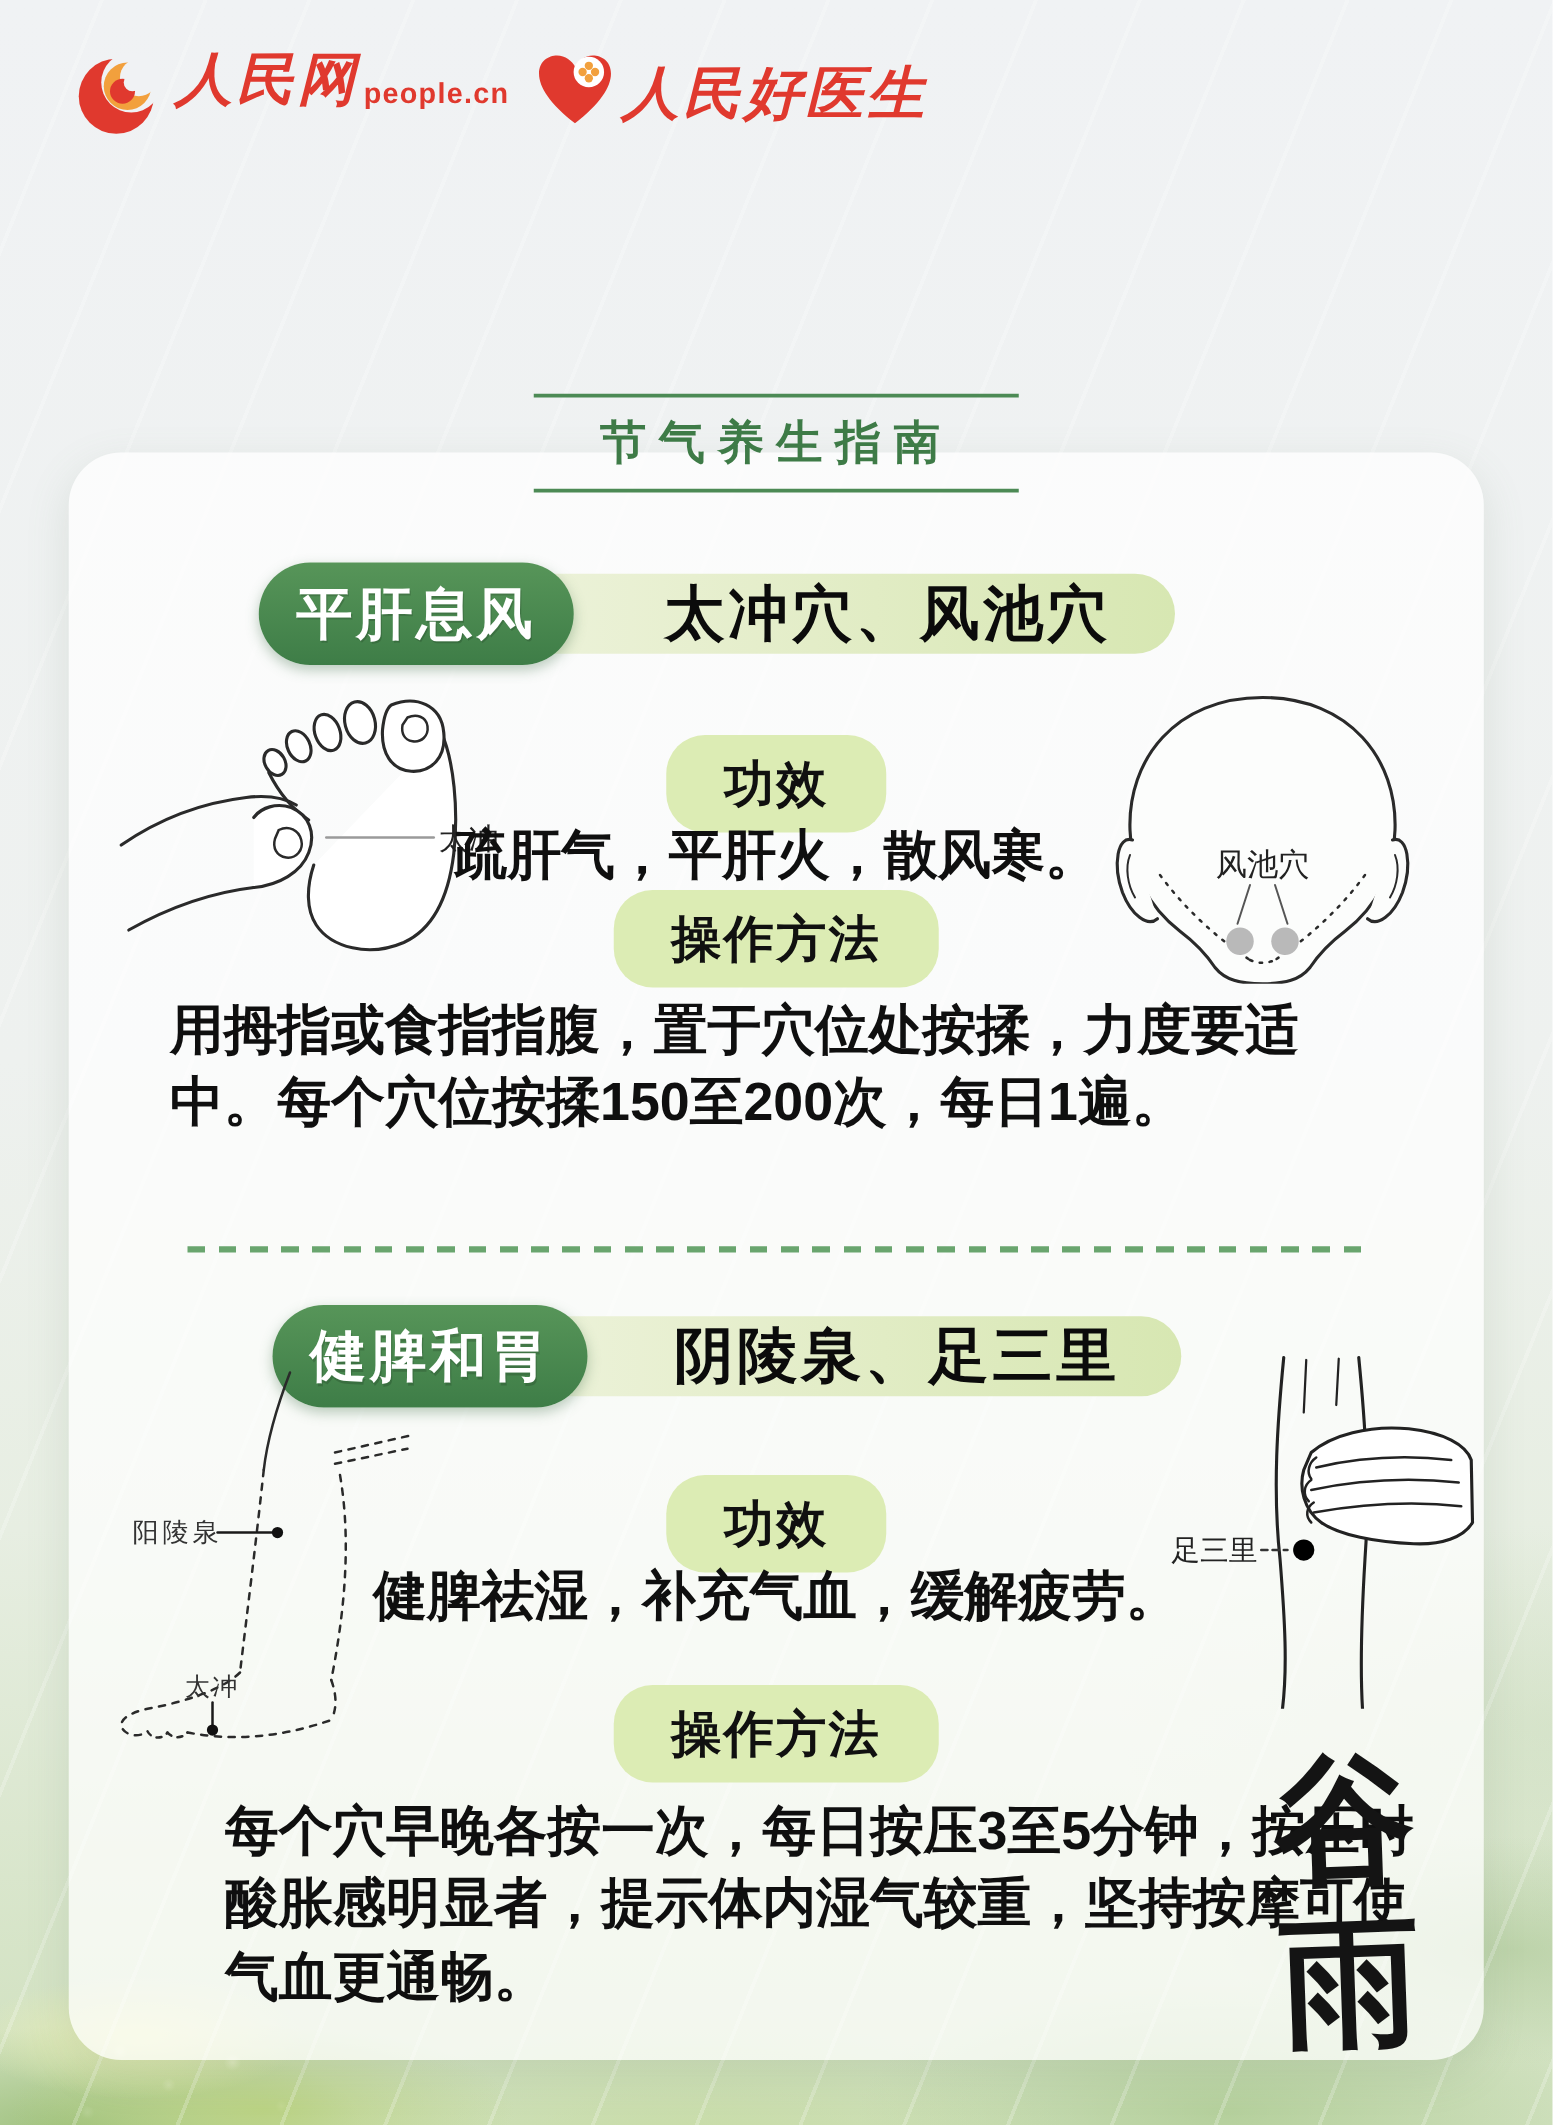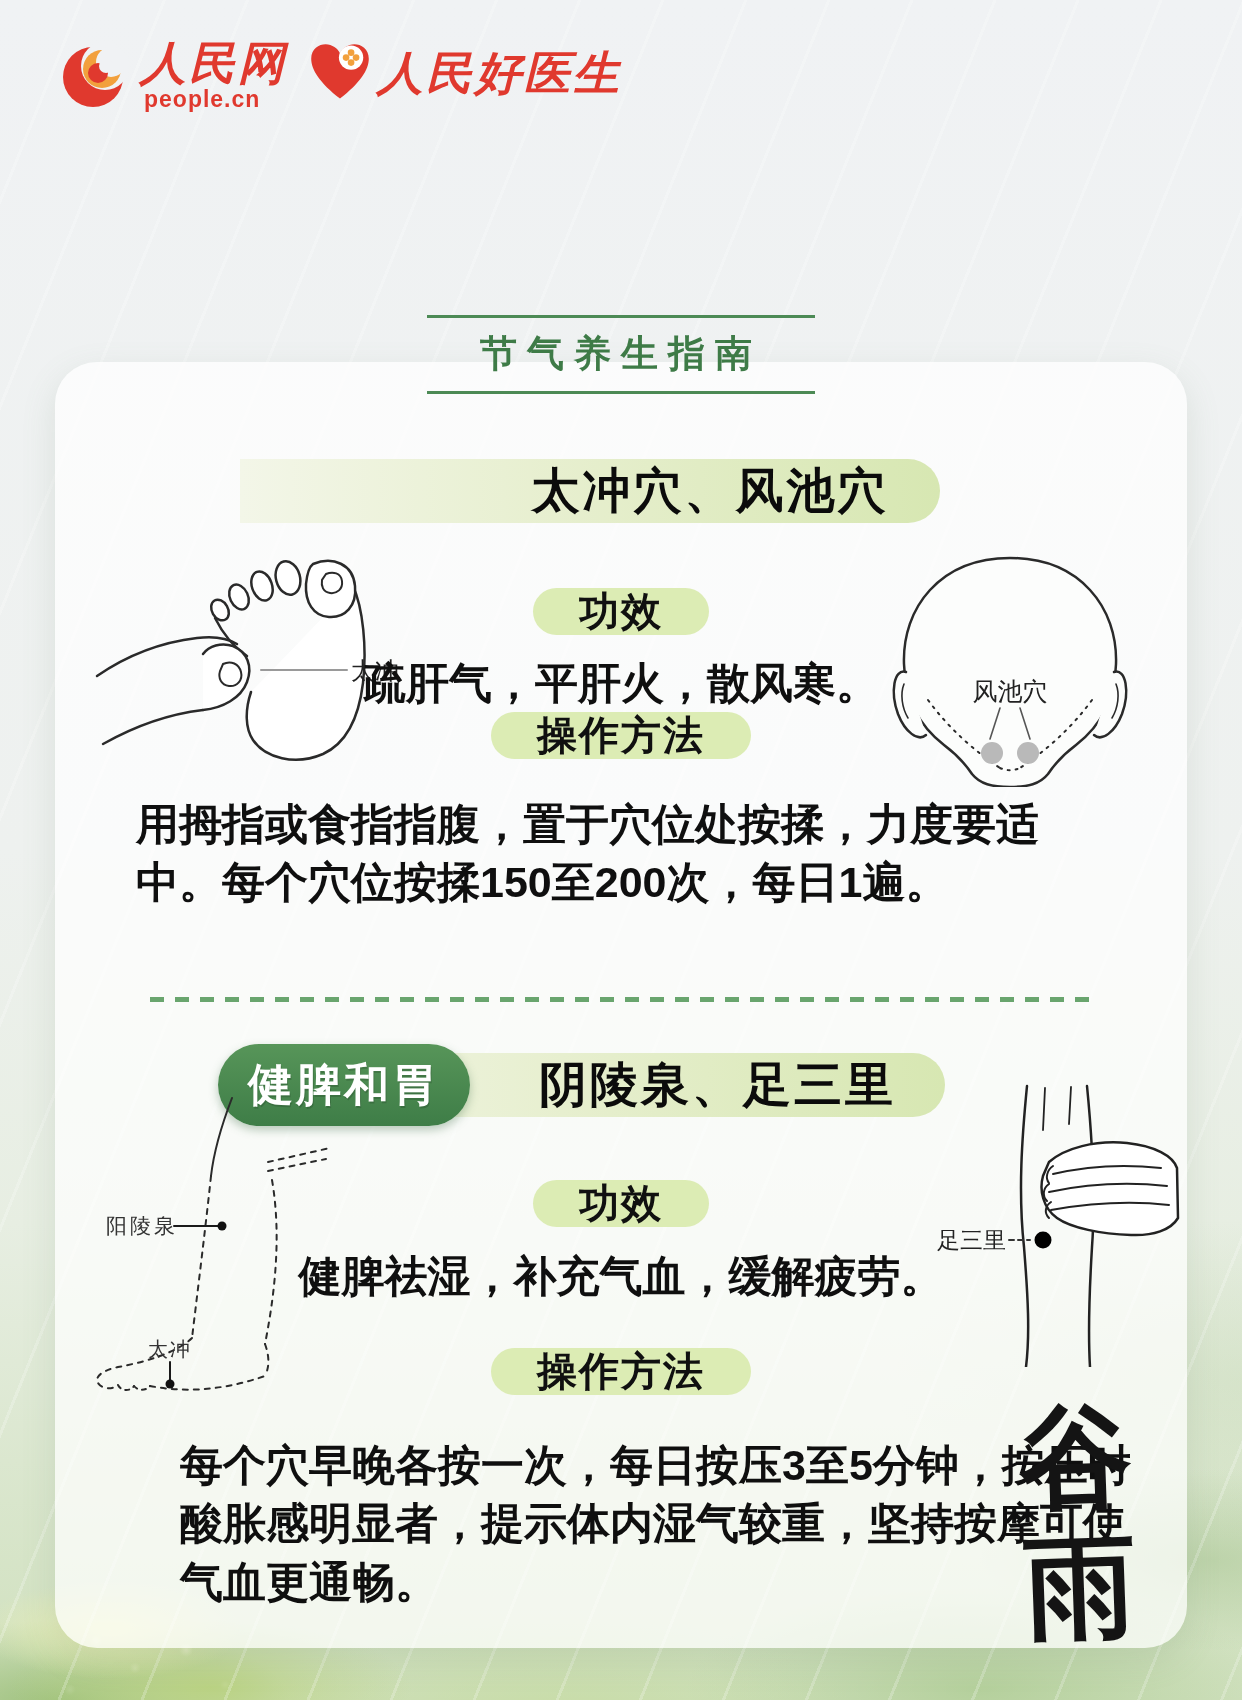--- a/index.html
+++ b/index.html
@@ -21,21 +21,21 @@
     radial-gradient(7px 7px at 225px 1685px, rgba(255,255,255,.9), rgba(255,255,255,0) 70%),
     radial-gradient(8px 8px at 70px 1690px, rgba(255,255,255,.9), rgba(255,255,255,0) 70%);}
   .bg-rain{position:absolute;inset:0;pointer-events:none;opacity:.45;background:
     repeating-linear-gradient(112deg, rgba(255,255,255,0) 0 74px, rgba(255,255,255,.5) 74px 77px);}
   
   .card{position:absolute;left:55px;top:362px;width:1132px;height:1286px;border-radius:42px;
     background:rgba(255,255,255,.72);box-shadow:0 12px 34px rgba(110,135,110,.16);}
   
   .brandbar{position:absolute;left:60px;top:40px;display:flex;align-items:center;gap:22px;}
   .logo-people{display:flex;align-items:flex-start;gap:10px;}
-  .logo-txtcol{display:flex;flex-direction:column;line-height:1;}
+  .logo-txtcol{display:flex;flex-direction:row;line-height:1;align-items:flex-end;}
   .cn-cal{font-family:"DejaVu Serif","Liberation Serif",serif;font-style:italic;font-weight:900;
     font-size:46px;color:#e0392e;letter-spacing:3px;}
   .peoplecn{font-size:23px;font-weight:700;color:#e0392e;letter-spacing:1px;margin-top:2px;margin-left:4px;}
   .logo-doctor{display:flex;align-items:center;gap:6px;margin-top:-6px;}
   
   .main-title{position:absolute;left:0;top:122px;width:100%;text-align:center;
     font-family:"DejaVu Serif","Liberation Serif",serif;font-weight:900;font-size:112px;line-height:1.15;
     color:#0d0d0d;letter-spacing:5px;text-shadow:2px 3px 0 rgba(0,0,0,.08);}
   .subtitle-wrap{position:absolute;left:50%;top:286px;transform:translateX(-50%);width:388px;
     border-top:3px solid #4c8a55;border-bottom:3px solid #4c8a55;padding:11px 0 12px 0;text-align:center;margin-top:29px;}
@@ -45,21 +45,21 @@
     background:linear-gradient(90deg,#f3f6e8 0%,#e7efcf 45%,#d7e7b2 100%);
     display:flex;align-items:center;justify-content:center;box-sizing:border-box;padding-left:240px;}
   .sec-bar span{font-size:48px;font-weight:900;color:#0b0b0b;letter-spacing:3px;}
   .sec-pill{position:absolute;width:252px;height:82px;border-radius:41px;
     background:linear-gradient(180deg,#579559 0%,#3e7d47 100%);
     display:flex;align-items:center;justify-content:center;
     box-shadow:0 4px 10px rgba(60,110,70,.35);}
   .sec-pill span{font-size:45px;font-weight:800;color:#ffffff;letter-spacing:3px;
     text-shadow:1px 2px 0 rgba(0,0,0,.15);}
   
-  .mini-pill{position:absolute;left:50%;transform:translateX(-50%);height:47px;border-radius:31px;
+  .mini-pill{position:absolute;left:50%;transform:translateX(-50%);height:78px;border-radius:31px;
     background:#dcecb4;display:flex;align-items:center;justify-content:center;padding:0 46px;}
   .mini-pill span{font-size:40px;font-weight:700;color:#101010;letter-spacing:2px;}
   .fx-text{position:absolute;left:0;width:100%;text-align:center;font-size:43px;font-weight:700;color:#0f0f0f;}
   .method-text{position:absolute;left:136px;width:985px;font-size:43px;font-weight:700;line-height:1.36;color:#0f0f0f;text-align:left;}
   .divider{position:absolute;left:150px;top:997px;width:942px;height:5px;
     background:repeating-linear-gradient(90deg,#69a56e 0 14px,rgba(0,0,0,0) 14px 25px);}
   
   .fig{position:absolute;}
   .fig text{font-family:"DejaVu Serif","Liberation Serif",serif;}
   
@@ -109,20 +109,23 @@
   </div>
 
 
   <div class="subtitle-wrap">
     <span class="subtitle">节气养生指南</span>
   </div>
 
   <div class="sec-bar" style="left:240px;top:459px;width:700px;align-items:flex-end;">
     <span>太冲穴、风池穴</span>
   </div>
+  <div class="sec-pill" style="left:207px;top:450px;">
+    <span>平肝息风</span>
+  </div>
 
   <div class="fig" style="left:95px;top:548px;">
     <svg width="330" height="215" viewBox="0 0 330 215" fill="none" stroke="#2a2a2a" stroke-width="2.5" stroke-linecap="round">
       <path d="M258,38 C268,60 272,100 268,135 C264,168 252,195 228,206 C200,218 170,210 158,192 C150,180 150,162 156,144" fill="#ffffff"></path>
       <path d="M218,16 C238,8 258,16 260,38 C262,58 250,70 234,69 C218,68 210,54 211,36 C212,26 214,19 218,16 Z" fill="#ffffff"></path>
       <path d="M231,26 C238,23 246,25 247,33 C248,41 242,46 235,45 C228,44 226,38 227,32 Z" stroke-width="2"></path>
       <ellipse cx="193" cy="30" rx="12" ry="17" transform="rotate(-15 193 30)" fill="#ffffff"></ellipse>
       <ellipse cx="167" cy="38" rx="10" ry="15" transform="rotate(-20 167 38)" fill="#ffffff"></ellipse>
       <ellipse cx="144" cy="49" rx="9" ry="13" transform="rotate(-25 144 49)" fill="#ffffff"></ellipse>
       <ellipse cx="125" cy="62" rx="8" ry="11" transform="rotate(-30 125 62)" fill="#ffffff"></ellipse>

